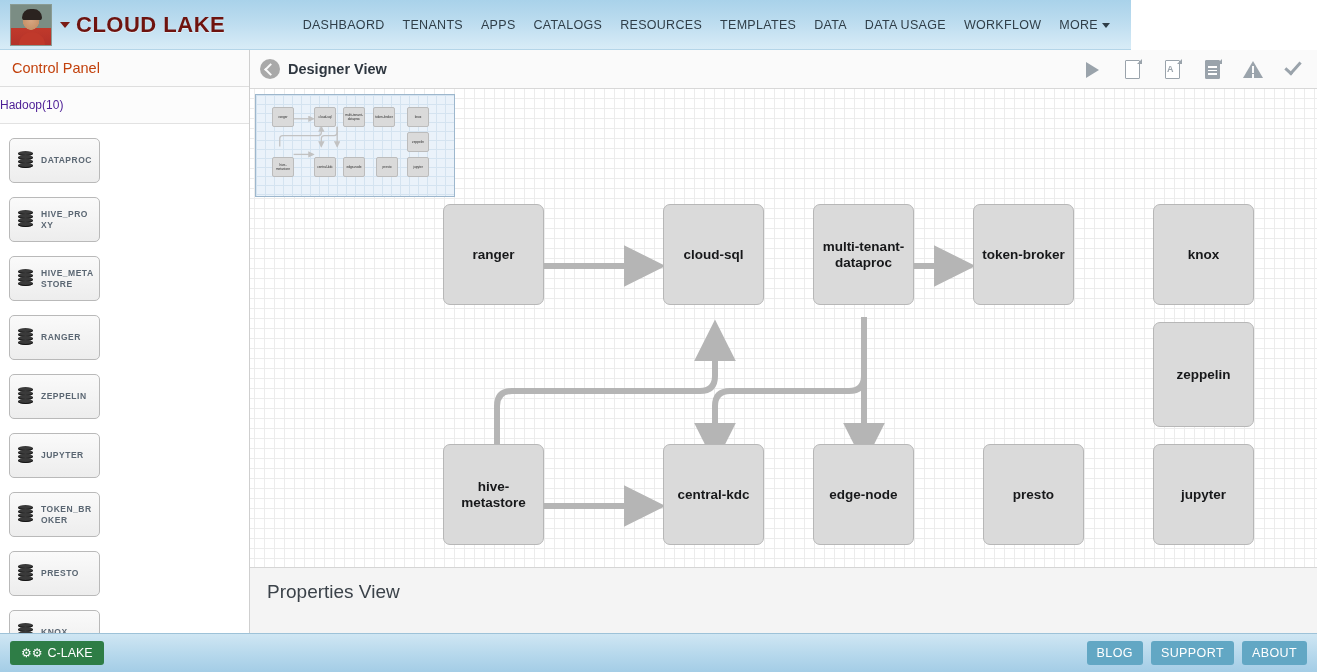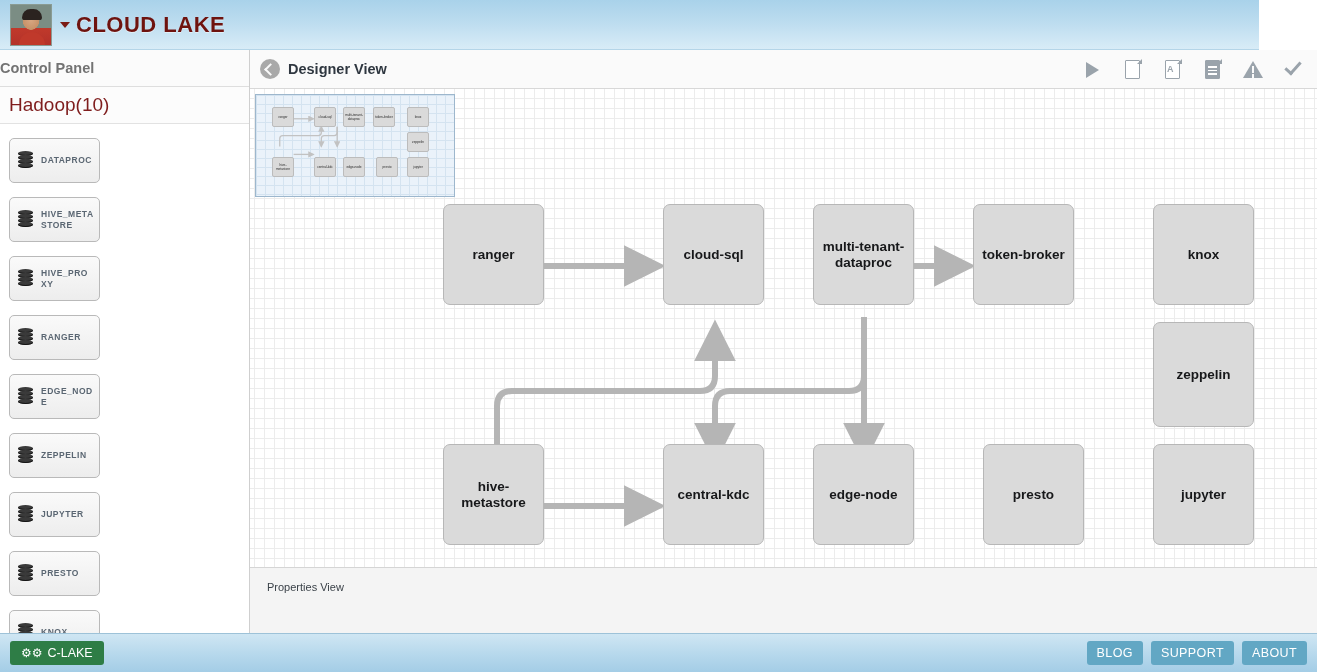--- a/index.html
+++ b/index.html
@@ -9,21 +9,21 @@
     width: 1317px;
     height: 672px;
     overflow: hidden;
     font-family: "Liberation Sans", sans-serif;
     background: #ffffff;
   }
 
   
   .topbar {
     position: absolute; top: 0; left: 0;
-    width: 1259px; height: 50px;
+    width: 1131px; height: 50px;
     background: linear-gradient(to bottom, #a9d2ea 0%, #bcdcef 45%, #d8ecf7 100%);
     display: flex; align-items: center;
     border-bottom: 1px solid #b4d5e8;
   }
   .brand-block { display: flex; align-items: center; padding-left: 10px; }
   .avatar {
     width: 42px; height: 42px;
     background:
       radial-gradient(ellipse 13px 15px at 50% 38%, #d8a782 0%, #c79268 62%, rgba(199,146,104,0) 66%),
       linear-gradient(to bottom, #7b8d84 0%, #7b8d84 58%, #c0392b 58%, #b3322a 100%);
@@ -66,28 +66,28 @@
 
   
   .sidebar {
     position: absolute; top: 50px; left: 0;
     width: 250px; height: 583px;
     background: #ffffff;
     border-right: 1px solid #cfcfcf;
   }
   .cp-header {
     height: 37px; display: flex; align-items: center;
-    font-size: 14.5px; font-weight: bold; color: #737373;
+    padding-left: 12px;
+    font-size: 14.5px; font-weight: normal; color: #c2410c;
     background: #fbfbfb;
     border-bottom: 1px solid #dedede;
   }
   .accordion-head {
     height: 37px; display: flex; align-items: center;
-    padding-left: 9px;
-    font-size: 19px; color: #7f1d1d;
+    font-size: 12px; color: #4c1d95;
     background: #fcfcfc;
     border-bottom: 1px solid #e2e2e2;
     cursor: pointer;
   }
   .accordion-body {
     padding: 14px 9px 10px 9px;
     display: flex; flex-wrap: wrap;
     gap: 14px 13px;
     border-bottom: 1px solid #d6d6d6;
     flex-direction: column;
@@ -234,21 +234,21 @@
   .mm-edges { position: absolute; inset: 0; }
 
   .props-bar {
     position: absolute; bottom: 0; left: 0;
     width: 1067px; height: 66px;
     background: #f4f4f4;
     border-top: 1px solid #d5d5d5;
   }
   .props-title {
     padding: 13px 0 0 17px;
-    font-size: 11px; color: #3b4249;
+    font-size: 19px; color: #3b4249;
   }
 
   
   .footer {
     position: absolute; bottom: 0; left: 0;
     width: 1317px; height: 39px;
     background: linear-gradient(to bottom, #cfe6f3 0%, #b6d8ec 55%, #a4cde6 100%);
     display: flex; align-items: center;
     padding: 0 10px;
     border-top: 1px solid #9dc2d8;
@@ -271,20 +271,32 @@
 </style>
 </head>
 <body>
 
 <div class="topbar">
   <div class="brand-block">
     <div class="avatar"></div>
     <div class="brand-caret"></div>
     <div class="brand-title">CLOUD LAKE</div>
   </div>
+  <div class="nav">
+    <div class="nav-item">DASHBAORD</div>
+    <div class="nav-item">TENANTS</div>
+    <div class="nav-item">APPS</div>
+    <div class="nav-item">CATALOGS</div>
+    <div class="nav-item">RESOURCES</div>
+    <div class="nav-item">TEMPLATES</div>
+    <div class="nav-item">DATA</div>
+    <div class="nav-item">DATA USAGE</div>
+    <div class="nav-item">WORKFLOW</div>
+    <div class="nav-item"><span>MORE</span><span class="nav-caret"></span></div>
+  </div>
 </div>
 
 <div class="sidebar">
   <div class="cp-header">Control Panel</div>
 
   <div class="accordion-head">Hadoop(10)</div>
 
   <div class="accordion-body">
     <div class="tile">
       <span class="db-icon">
@@ -295,66 +307,66 @@
         </span>
       <span class="tile-label">DATAPROC</span>
     </div>
     <div class="tile">
       <span class="db-icon">
           <i></i>
           <i></i>
           <i></i>
           <i></i>
         </span>
+      <span class="tile-label">HIVE_PROXY</span>
+    </div>
+    <div class="tile">
+      <span class="db-icon">
+          <i></i>
+          <i></i>
+          <i></i>
+          <i></i>
+        </span>
       <span class="tile-label">HIVE_META STORE</span>
     </div>
     <div class="tile">
       <span class="db-icon">
           <i></i>
           <i></i>
           <i></i>
           <i></i>
         </span>
-      <span class="tile-label">HIVE_PROXY</span>
-    </div>
-    <div class="tile">
-      <span class="db-icon">
-          <i></i>
-          <i></i>
-          <i></i>
-          <i></i>
-        </span>
       <span class="tile-label">RANGER</span>
     </div>
     <div class="tile">
       <span class="db-icon">
           <i></i>
           <i></i>
           <i></i>
           <i></i>
         </span>
-      <span class="tile-label">EDGE_NODE</span>
-    </div>
-    <div class="tile">
-      <span class="db-icon">
-          <i></i>
-          <i></i>
-          <i></i>
-          <i></i>
-        </span>
       <span class="tile-label">ZEPPELIN</span>
     </div>
     <div class="tile">
       <span class="db-icon">
           <i></i>
           <i></i>
           <i></i>
           <i></i>
         </span>
       <span class="tile-label">JUPYTER</span>
+    </div>
+    <div class="tile">
+      <span class="db-icon">
+          <i></i>
+          <i></i>
+          <i></i>
+          <i></i>
+        </span>
+      <span class="tile-label">TOKEN_BROKER</span>
     </div>
     <div class="tile">
       <span class="db-icon">
           <i></i>
           <i></i>
           <i></i>
           <i></i>
         </span>
       <span class="tile-label">PRESTO</span>
     </div>

